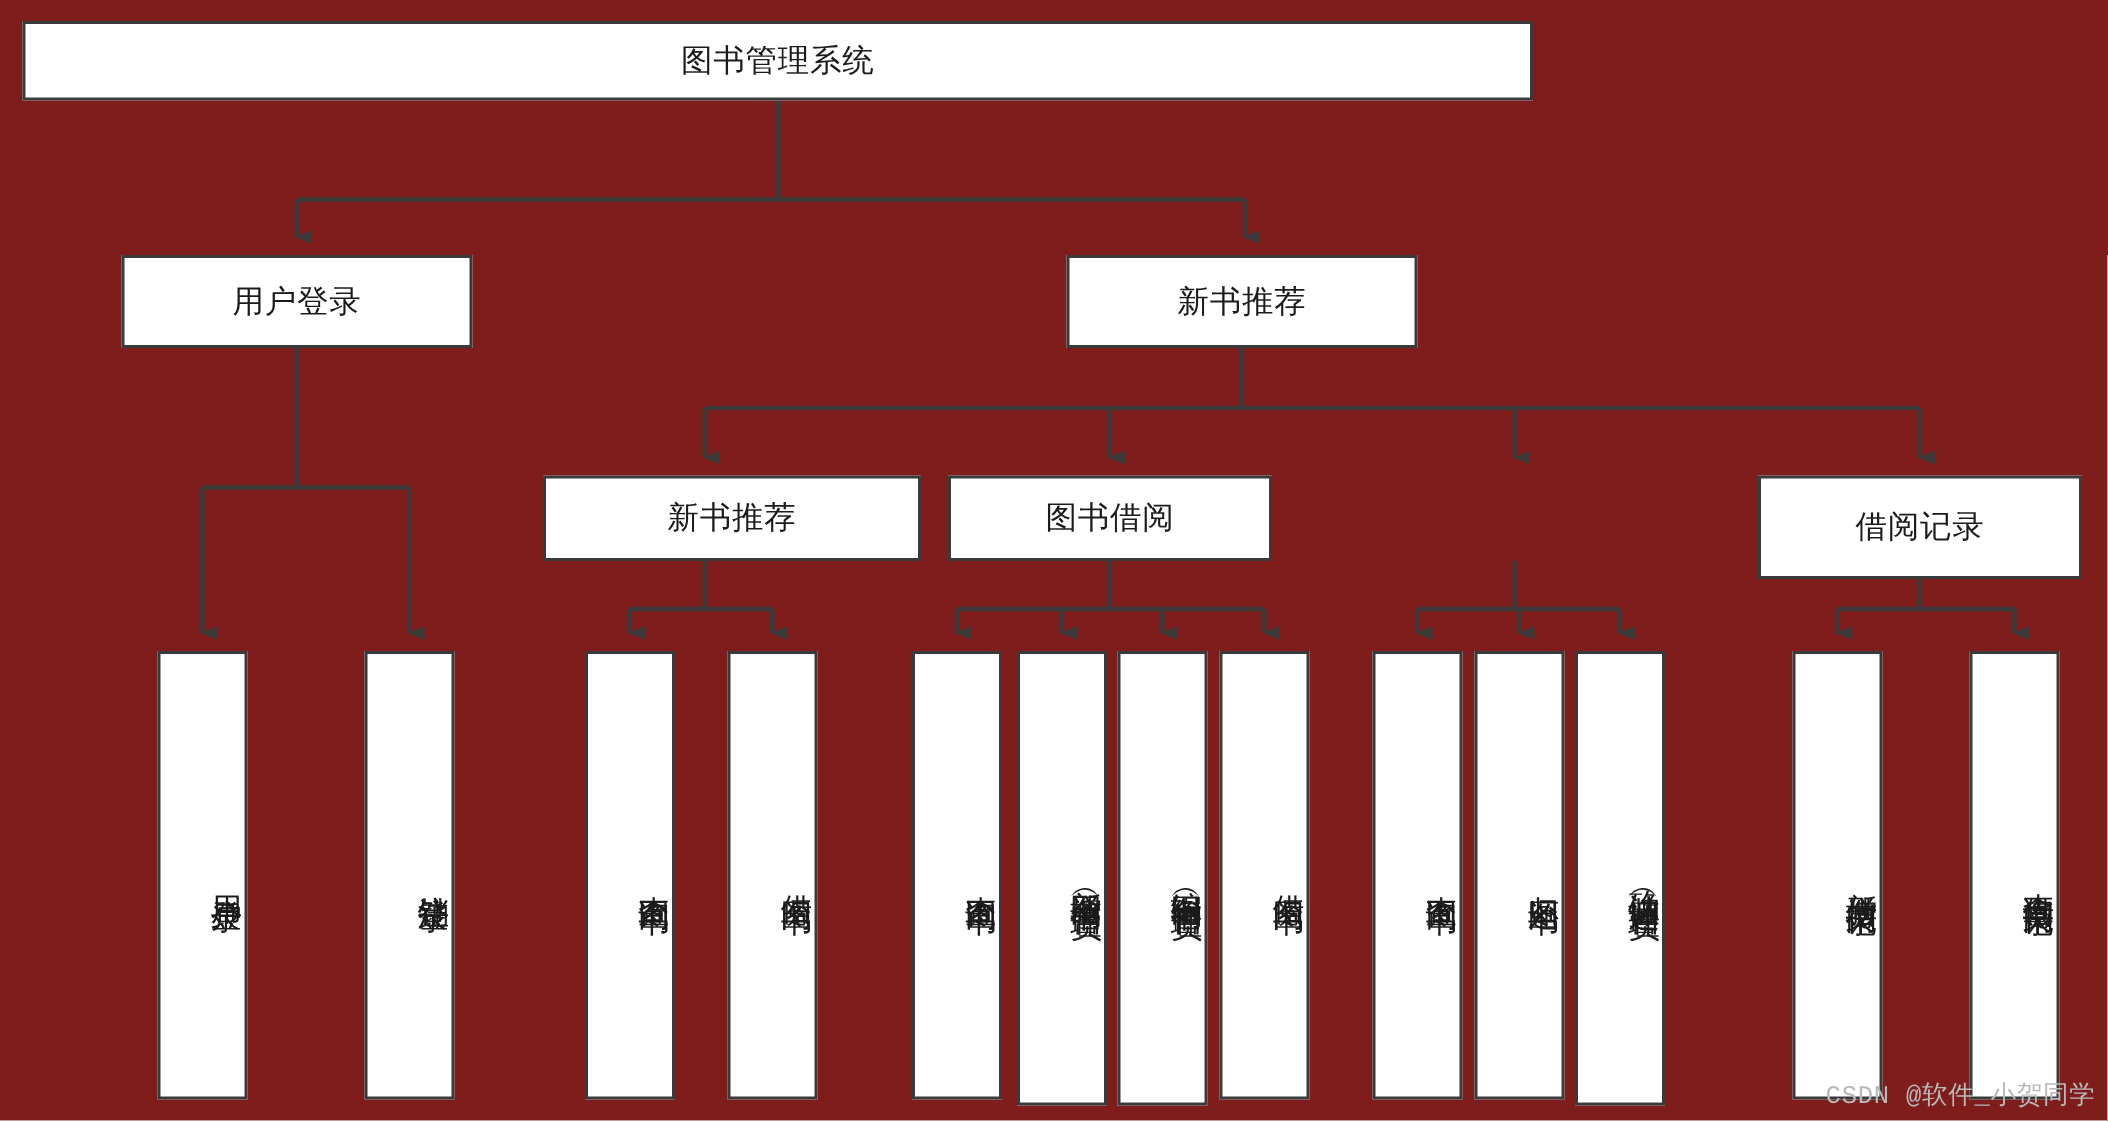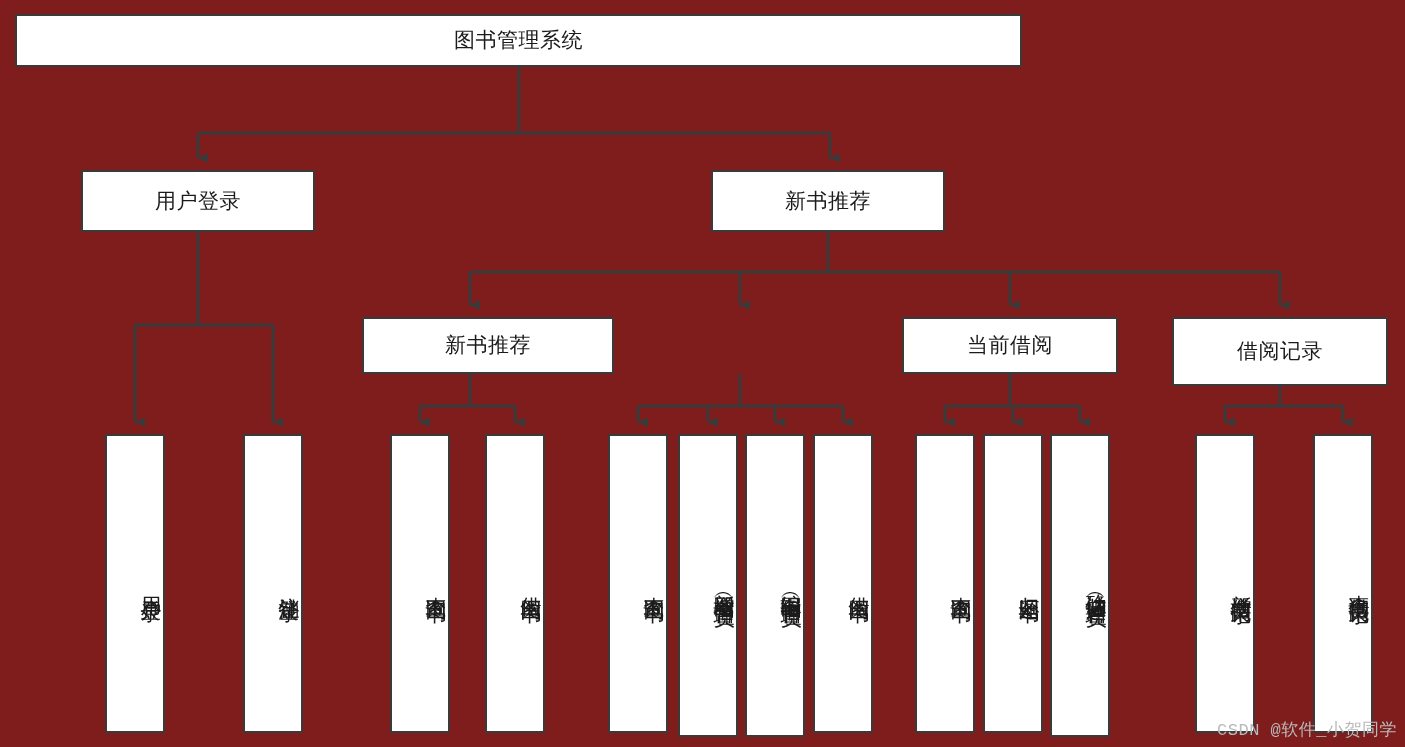--- a/index.html
+++ b/index.html
@@ -133,22 +133,22 @@
   <div class="node horiz" id="node-l2-0" style="left: 81px; top: 170px; width: 234px; height: 62px;">
     <span class="node-label">用户登录</span>
   </div>
   <div class="node horiz" id="node-l2-1" style="left: 711px; top: 170px; width: 234px; height: 62px;">
     <span class="node-label">新书推荐</span>
   </div>
 
   <div class="node horiz" id="node-l3-0" style="left: 362px; top: 317px; width: 252px; height: 57px;">
     <span class="node-label">新书推荐</span>
   </div>
-  <div class="node horiz" id="node-l3-2" style="left: 902px; top: 317px; width: 216px; height: 57px;">
-    <span class="node-label">当前借阅</span>
+  <div class="node horiz" id="node-l3-1" style="left: 632px; top: 317px; width: 216px; height: 57px;">
+    <span class="node-label">图书借阅</span>
   </div>
   <div class="node horiz" id="node-l3-3" style="left: 1172px; top: 317px; width: 216px; height: 69px;">
     <span class="node-label">借阅记录</span>
   </div>
 
   <div class="node vert" id="node-leaf-0" style="left: 105px; top: 434px; width: 60px; height: 299px;">
     <span class="node-label">用户登录</span>
   </div>
   <div class="node vert" id="node-leaf-1" style="left: 243px; top: 434px; width: 60px; height: 299px;">
     <span class="node-label">注销登录</span>

